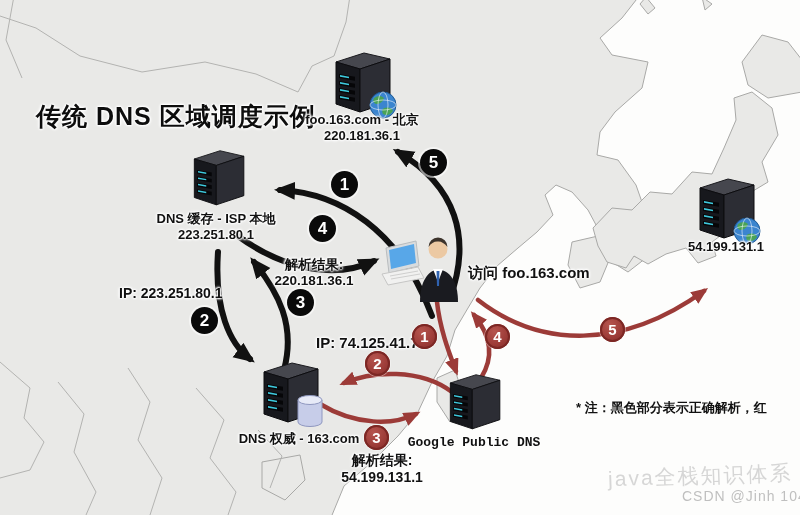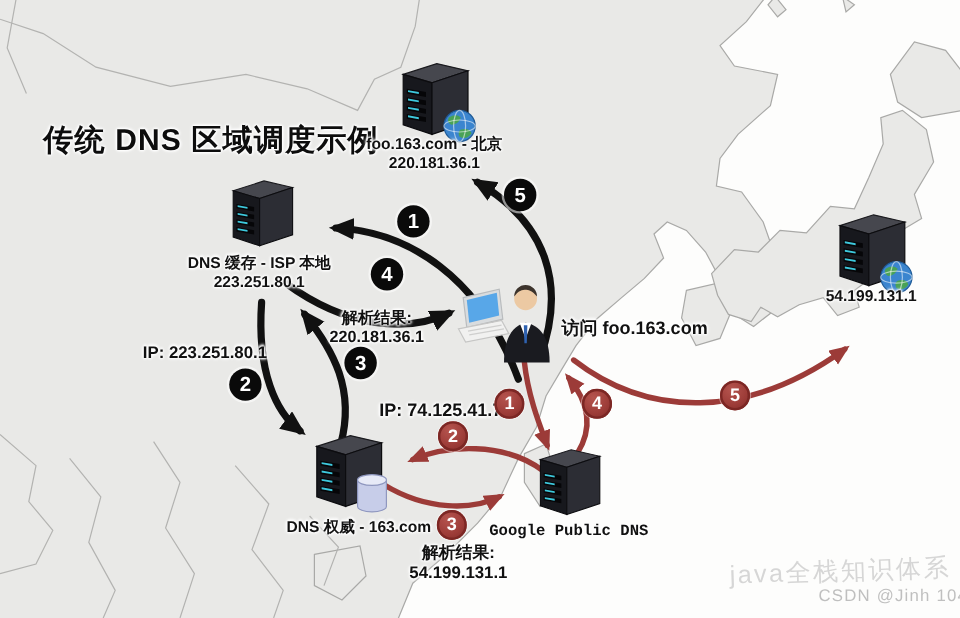--- a/index.html
+++ b/index.html
@@ -253,18 +253,19 @@
   <div class="badge black" style="left:309px;top:215px;">4</div>
   <div class="badge black" style="left:420px;top:149px;">5</div>
 
   <div class="badge red" style="left:412px;top:324px;">1</div>
   <div class="badge red" style="left:365px;top:351px;">2</div>
   <div class="badge red" style="left:364px;top:425px;">3</div>
   <div class="badge red" style="left:485px;top:324px;">4</div>
   <div class="badge red" style="left:600px;top:317px;">5</div>
 
   <div class="abs note" style="left:576px;top:399px;">
+    <div>* 注：黑色部分表示正确解析，红</div>
   </div>
 
   <div class="abs wm-text" style="left:608px;top:462px;">java全栈知识体系</div>
   <div class="abs wm-credit" style="left:682px;top:488px;">CSDN @Jinh 104</div>
 
 </div>
 
 </body></html>

